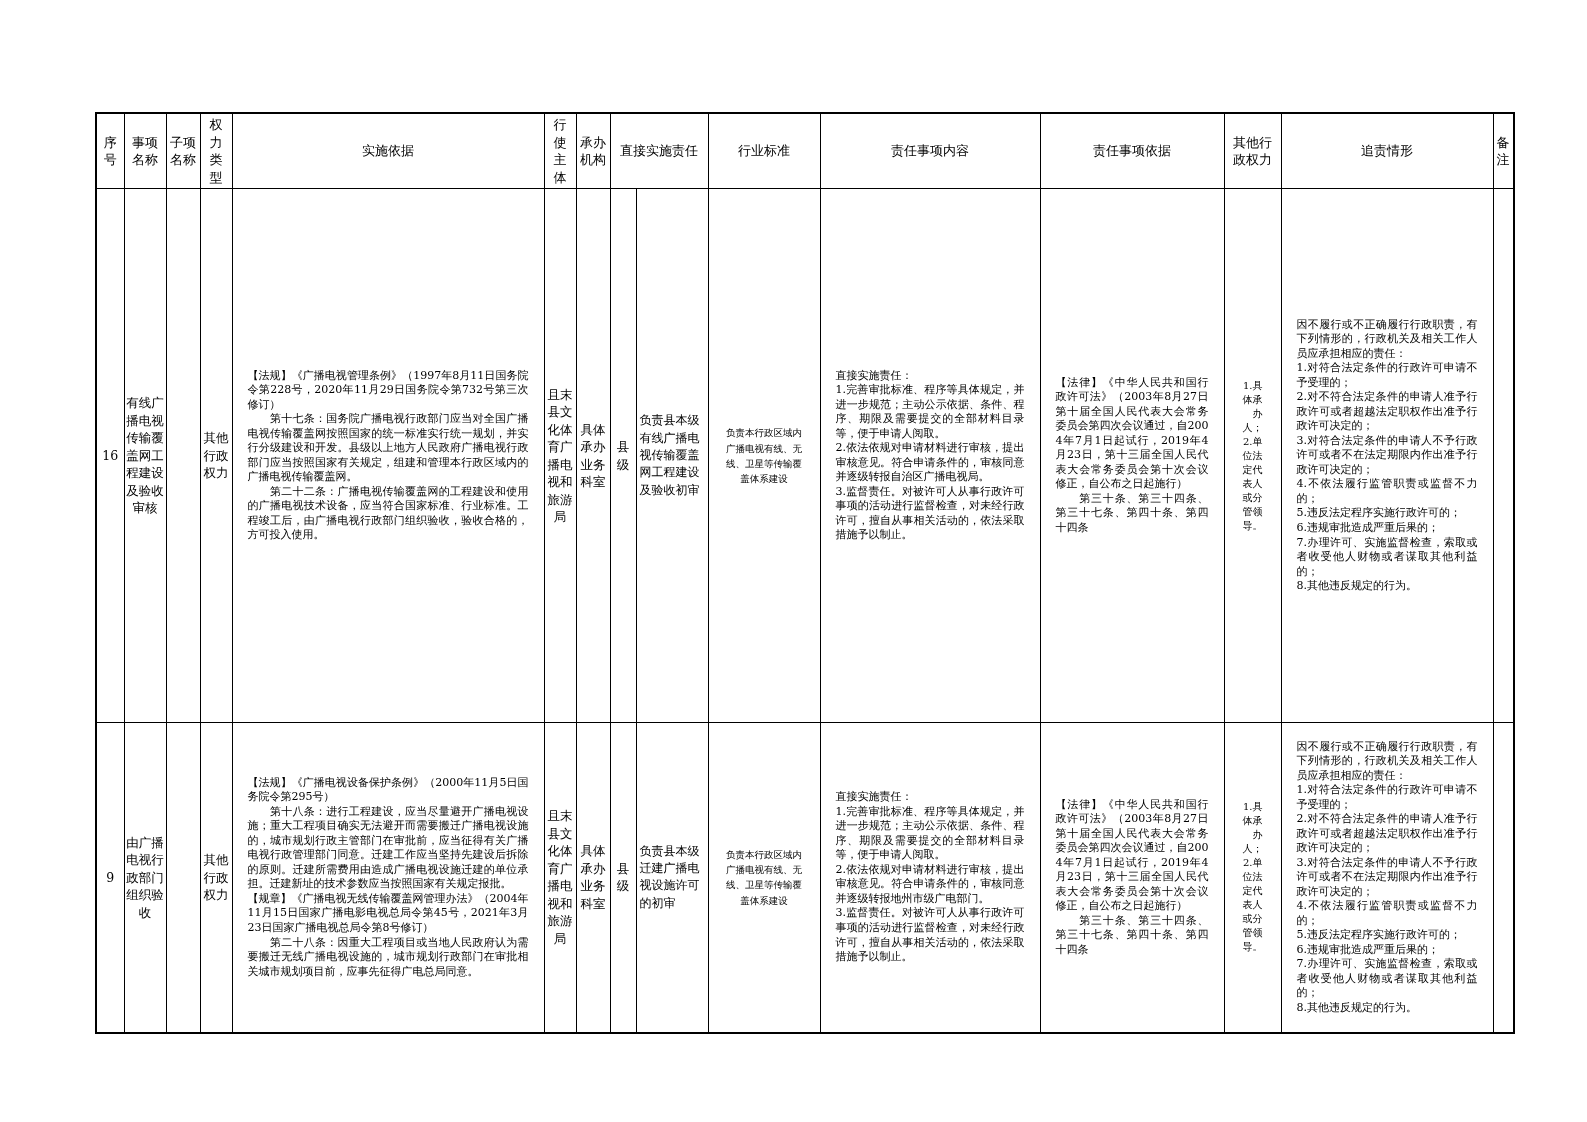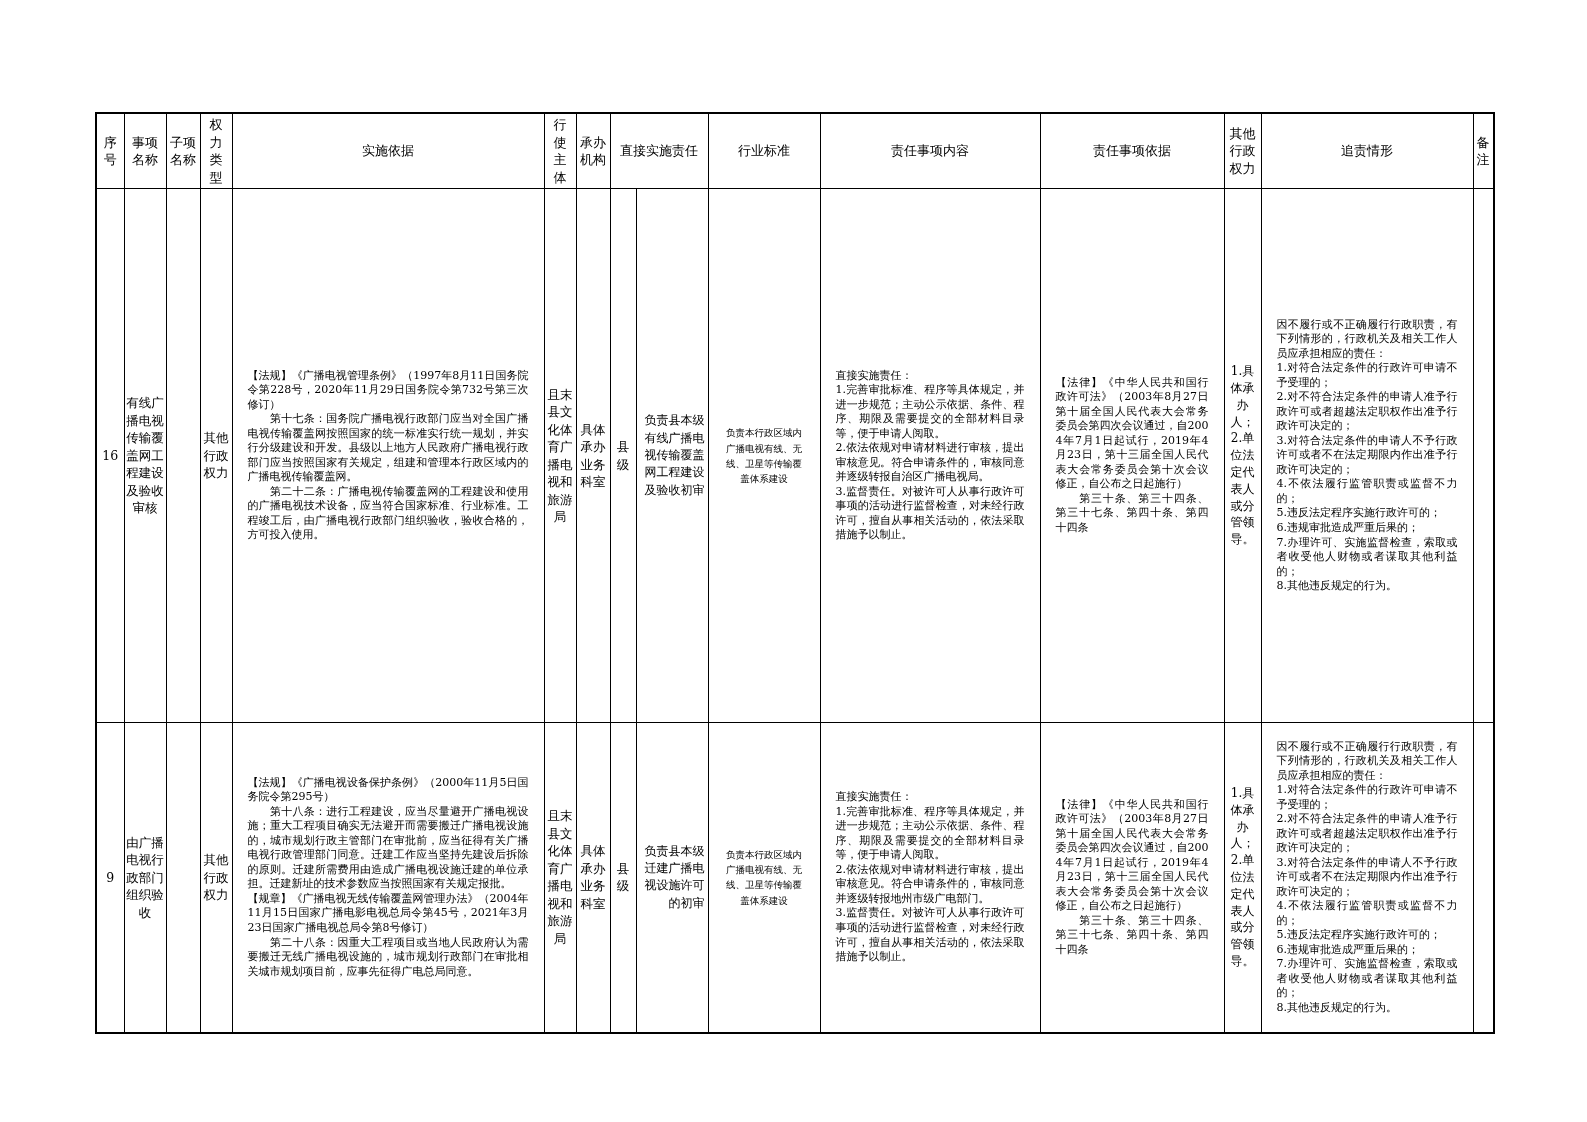--- a/index.html
+++ b/index.html
@@ -30,44 +30,44 @@
   }
   td.cc{               
     font-size:12.5px;
     text-align:center;
     padding:2px 1px;
     line-height:1.4;
     word-break:break-all;
   }
   td.auth{             
     font-size:12px;
-    text-align:right;
+    text-align:left;
     padding:2px 3px;
     line-height:1.45;
     word-break:break-all;
   }
   td.duty{             
     font-size:9.5px;
     text-align:center;
     padding:2px 17px;
     line-height:1.6;
     word-break:break-all;
   }
   td.tl{               
     font-size:11px;
     text-align:justify;
     padding:4px 15px;
     line-height:1.32;
     white-space:pre-wrap;
     word-break:break-all;
   }
   td.scope{            
-    font-size:12px;
-    text-align:center;
-    padding:2px 6px;
+    font-size:10px;
+    text-align:right;
+    padding:2px 18px;
     line-height:1.4;
     white-space:pre-wrap;
     word-break:break-all;
   }
   tr.hdr{height:54px;}
   tr.r16{height:534px;}
   tr.r17{height:310px;}
 </style>
 </head>
 <body>

